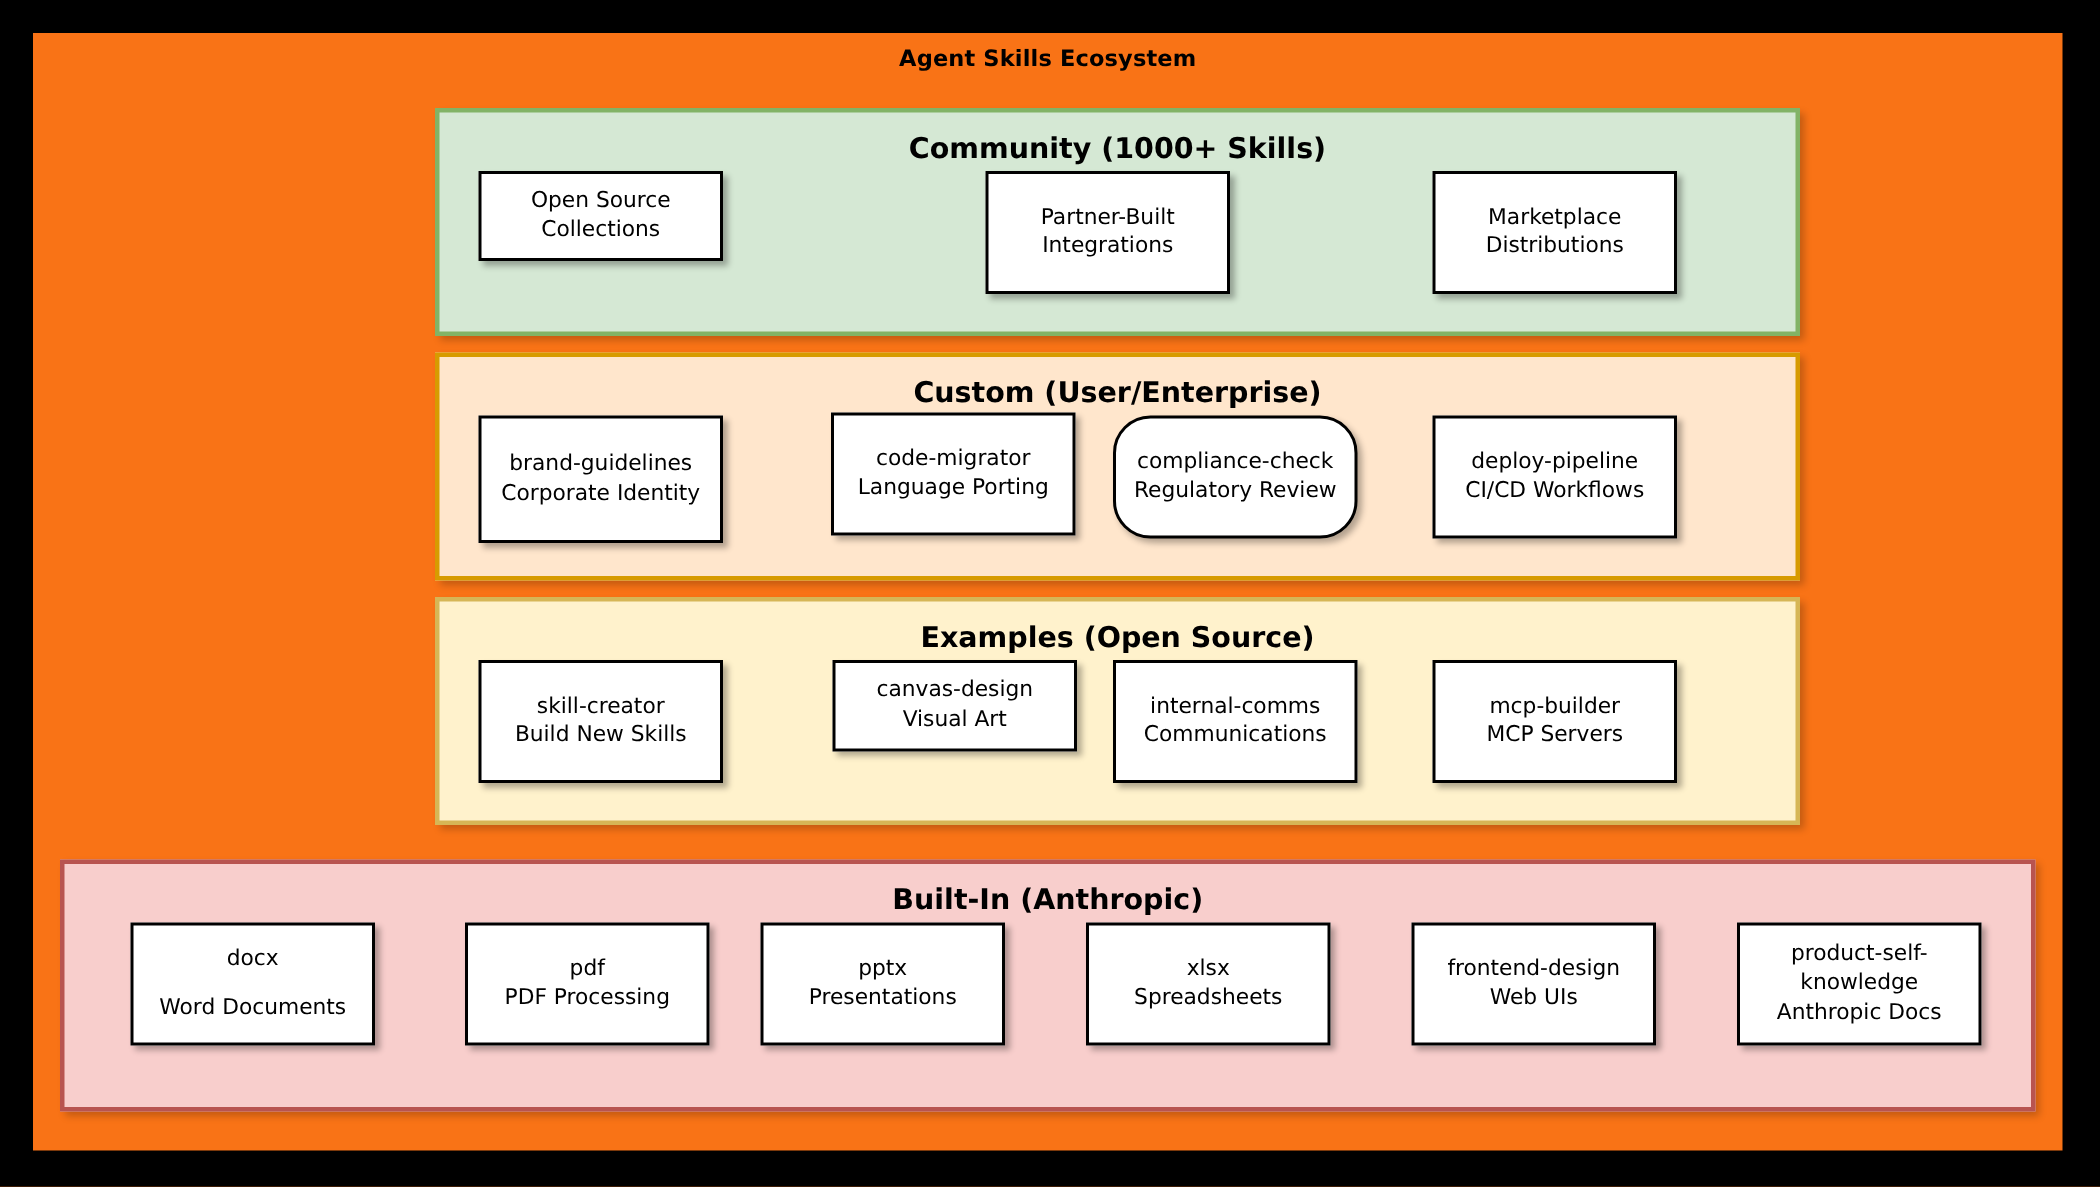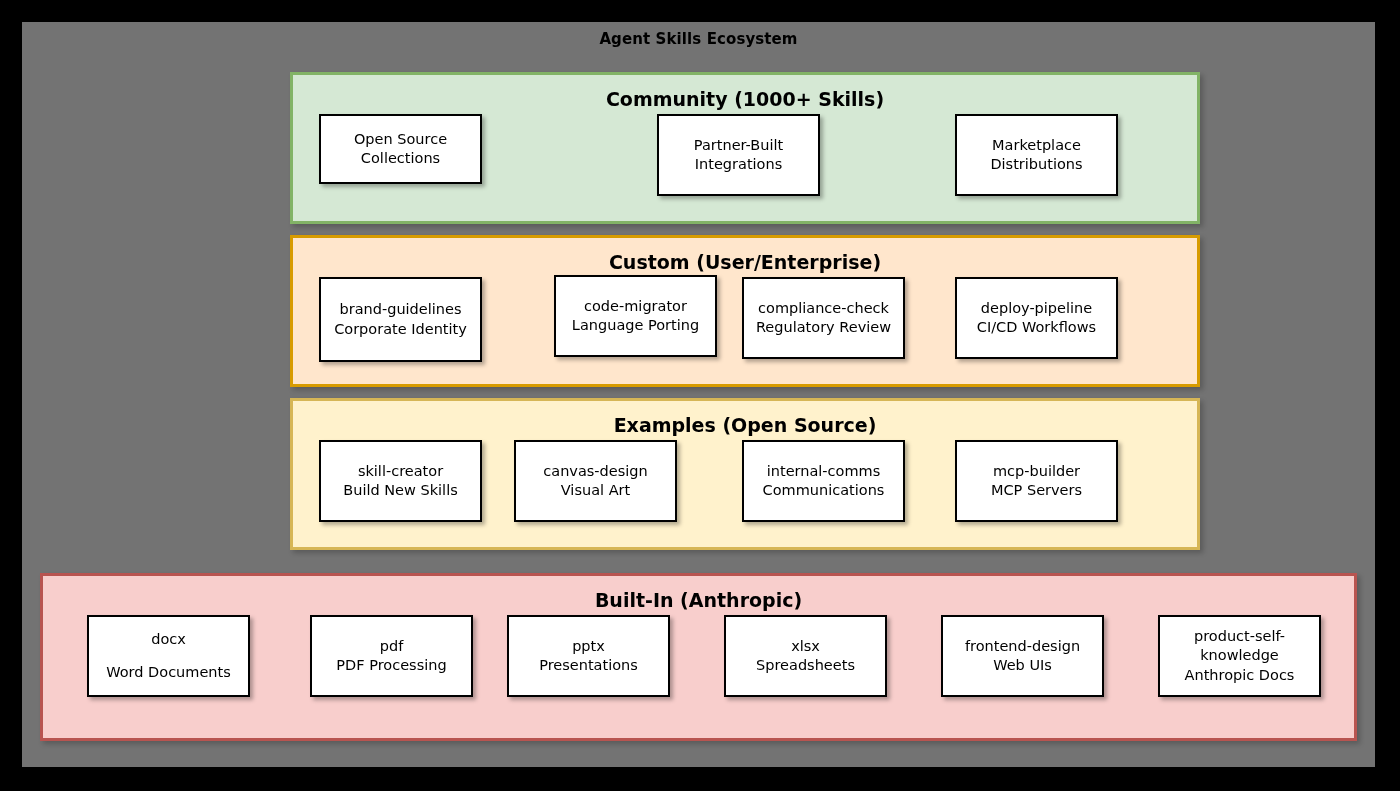--- a/index.html
+++ b/index.html
@@ -13,21 +13,21 @@
     overflow: hidden;
     font-family: "DejaVu Sans", sans-serif;
   }
 
   #canvas {
     position: absolute;
     left: 22px;
     top: 22px;
     width: 1353px;
     height: 745px;
-    background: #737373;
+    background: #f97316;
   }
 
   #diagram-title {
     position: absolute;
     left: 0;
     top: 8px;
     width: 1353px;
     text-align: center;
     font-size: 15px;
     font-weight: bold;
@@ -80,21 +80,21 @@
 <body>
 
 <div id="canvas">
 
   <div id="diagram-title">Agent Skills Ecosystem</div>
 
   <div class="panel" style="left:268px; top:50px; width:910px; height:152px; background:#d5e8d4; border-color:#82b366;">
     <div class="panel-title">Community (1000+ Skills)</div>
   </div>
 
-  <div class="node" style="left:297px; top:92px; width:163px; height:70px;">
+  <div class="node" style="left:297px; top:92px; width:163px; height:60px;">
     <span class="l1">Open Source</span>
     <span class="l2">Collections</span>
   </div>
 
   <div class="node" style="left:635px; top:92px; width:163px; height:82px;">
     <span class="l1">Partner-Built</span>
     <span class="l2">Integrations</span>
   </div>
 
   <div class="node" style="left:933px; top:92px; width:163px; height:82px;">
@@ -109,40 +109,40 @@
   <div class="node" style="left:297px; top:255px; width:163px; height:85px;">
     <span class="l1">brand-guidelines</span>
     <span class="l2">Corporate Identity</span>
   </div>
 
   <div class="node" style="left:508px; top:253px; width:163px; height:82px;margin-left:24px;">
     <span class="l1">code-migrator</span>
     <span class="l2">Language Porting</span>
   </div>
 
-  <div class="node" style="left:720px; top:255px; width:163px; height:82px;">
+  <div class="node" style="left:720px; top:255px; width:163px; height:82px;border-radius:25px;">
     <span class="l1">compliance-check</span>
     <span class="l2">Regulatory Review</span>
   </div>
 
   <div class="node" style="left:933px; top:255px; width:163px; height:82px;">
     <span class="l1">deploy-pipeline</span>
     <span class="l2">CI/CD Workflows</span>
   </div>
 
   <div class="panel" style="left:268px; top:376px; width:910px; height:152px; background:#fff2cc; border-color:#d6b656;">
     <div class="panel-title">Examples (Open Source)</div>
   </div>
 
   <div class="node" style="left:297px; top:418px; width:163px; height:82px;">
     <span class="l1">skill-creator</span>
     <span class="l2">Build New Skills</span>
   </div>
 
-  <div class="node" style="left:492px; top:418px; width:163px; height:82px;align-items:center;">
+  <div class="node" style="left:533px; top:418px; width:163px; height:61px;align-items:center;">
     <span class="l1">canvas-design</span>
     <span class="l2">Visual Art</span>
   </div>
 
   <div class="node" style="left:720px; top:418px; width:163px; height:82px;">
     <span class="l1">internal-comms</span>
     <span class="l2">Communications</span>
   </div>
 
   <div class="node" style="left:933px; top:418px; width:163px; height:82px;">

